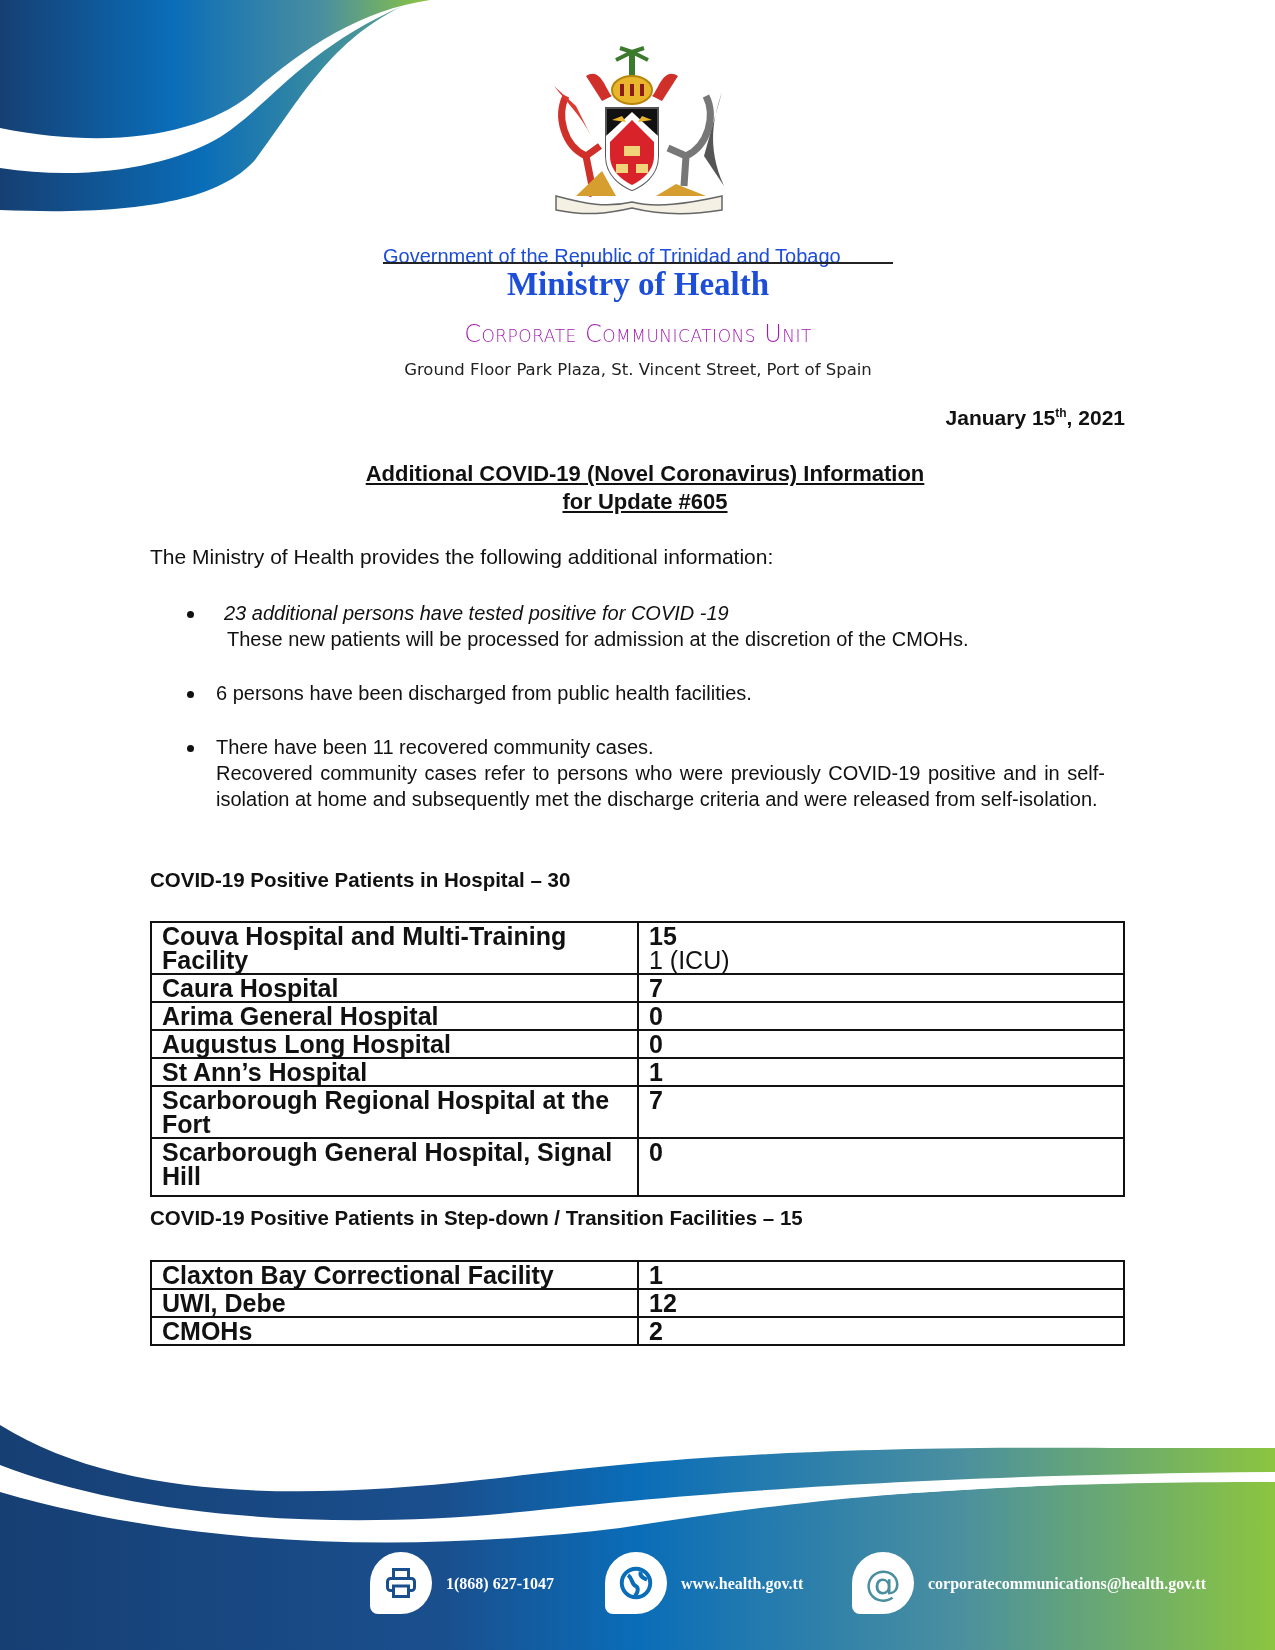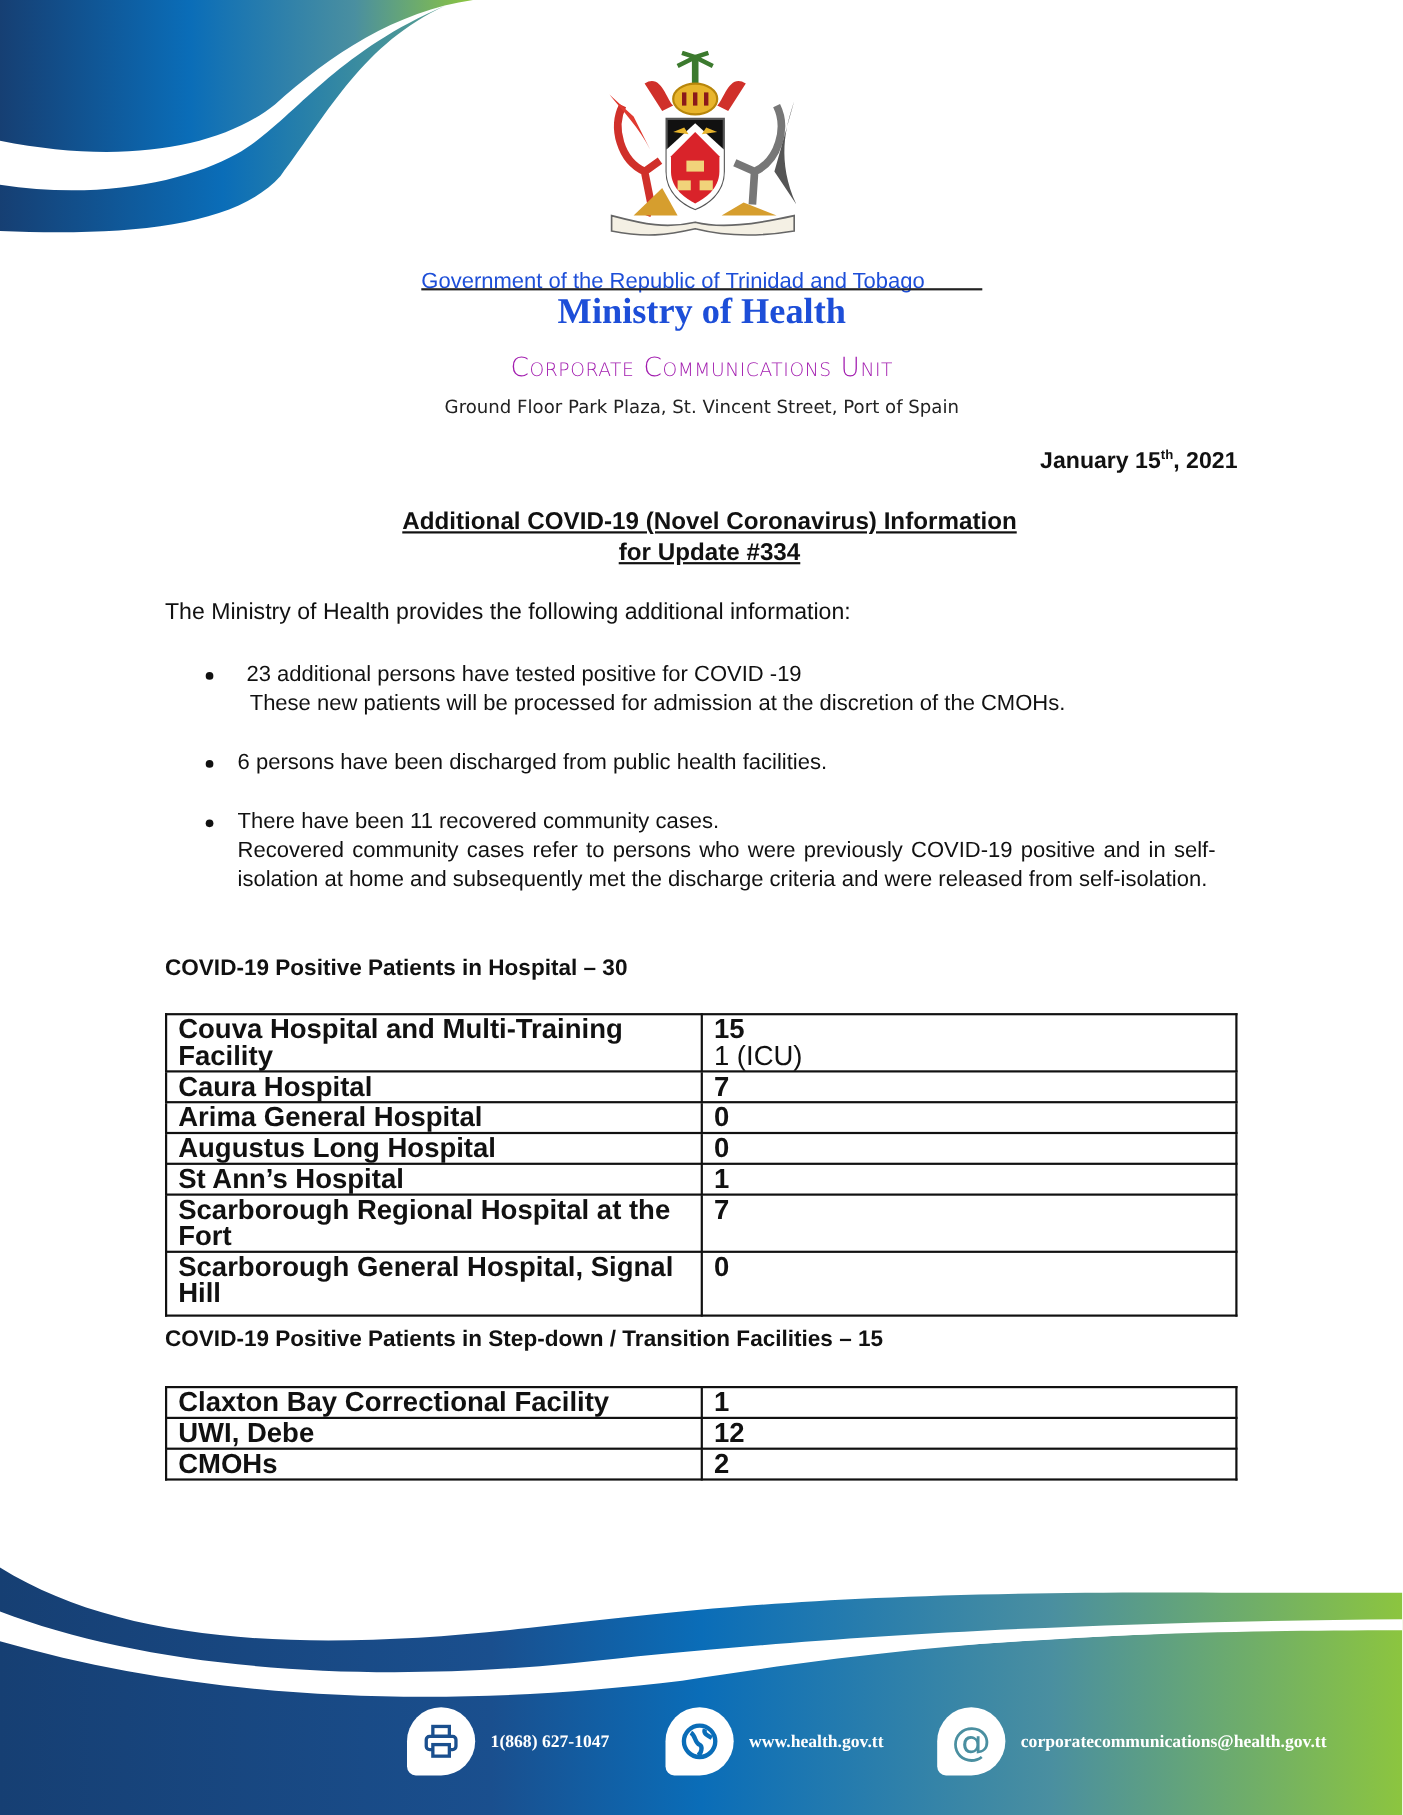--- a/index.html
+++ b/index.html
@@ -22,21 +22,21 @@
 
     .title { position: absolute; left: 300px; top: 460px; width: 690px; text-align: center; font-weight: bold; font-size: 22px; line-height: 28px; }
     .title span { text-decoration: underline; display: block; }
 
     .intro { position: absolute; left: 150px; top: 545px; font-size: 21px; }
 
     .bullets { position: absolute; left: 150px; top: 600px; width: 955px; font-size: 20px; line-height: 26px; }
     .bullet { position: relative; padding-left: 66px; margin-bottom: 28px; }
     .bullet .dot { position: absolute; left: 37px; top: 11px; width: 7px; height: 7px; border-radius: 50%; background: #111; }
     .bullet p.sub { text-align: justify; }
-    .bullet.first .main { padding-left: 8px; }
+    .bullet.first .main { padding-left: 8px; font-style: italic; }
     .bullet.first p.sub { padding-left: 11px; }
 
     .section-h { position: absolute; left: 150px; font-weight: bold; font-size: 20.5px; }
     .sec1 { top: 868px; }
     .sec2 { top: 1206px; }
 
     table.facility { position: absolute; left: 150px; width: 975px; border-collapse: collapse; font-size: 25px; }
     table.facility td { border: 2.5px solid #111; padding: 1px 10px; vertical-align: top; line-height: 24px; }
     table.facility td.name { width: 487px; font-weight: bold; }
     table.facility td.val { font-weight: bold; }
@@ -103,21 +103,21 @@
 <div class="gov-line">Government of the Republic of Trinidad and Tobago</div>
 <div class="gov-rule"></div>
 <div class="ministry">Ministry of Health</div>
 <div class="ccu">Corporate Communications Unit</div>
 <div class="address">Ground Floor Park Plaza, St. Vincent Street, Port of Spain</div>
 
 <div class="date"><span>January 15</span><sup>th</sup><span>, 2021</span></div>
 
 <div class="title">
   <span>Additional COVID-19 (Novel Coronavirus) Information</span>
-  <span>for Update #334</span>
+  <span>for Update #605</span>
 </div>
 
 <div class="intro">The Ministry of Health provides the following additional information:</div>
 
 <div class="bullets">
   <div class="bullet first">
     <span class="dot"></span>
     <p class="main">23 additional persons have tested positive for COVID -19</p>
     <p class="sub">These new patients will be processed for admission at the discretion of the CMOHs.</p>
   </div>

